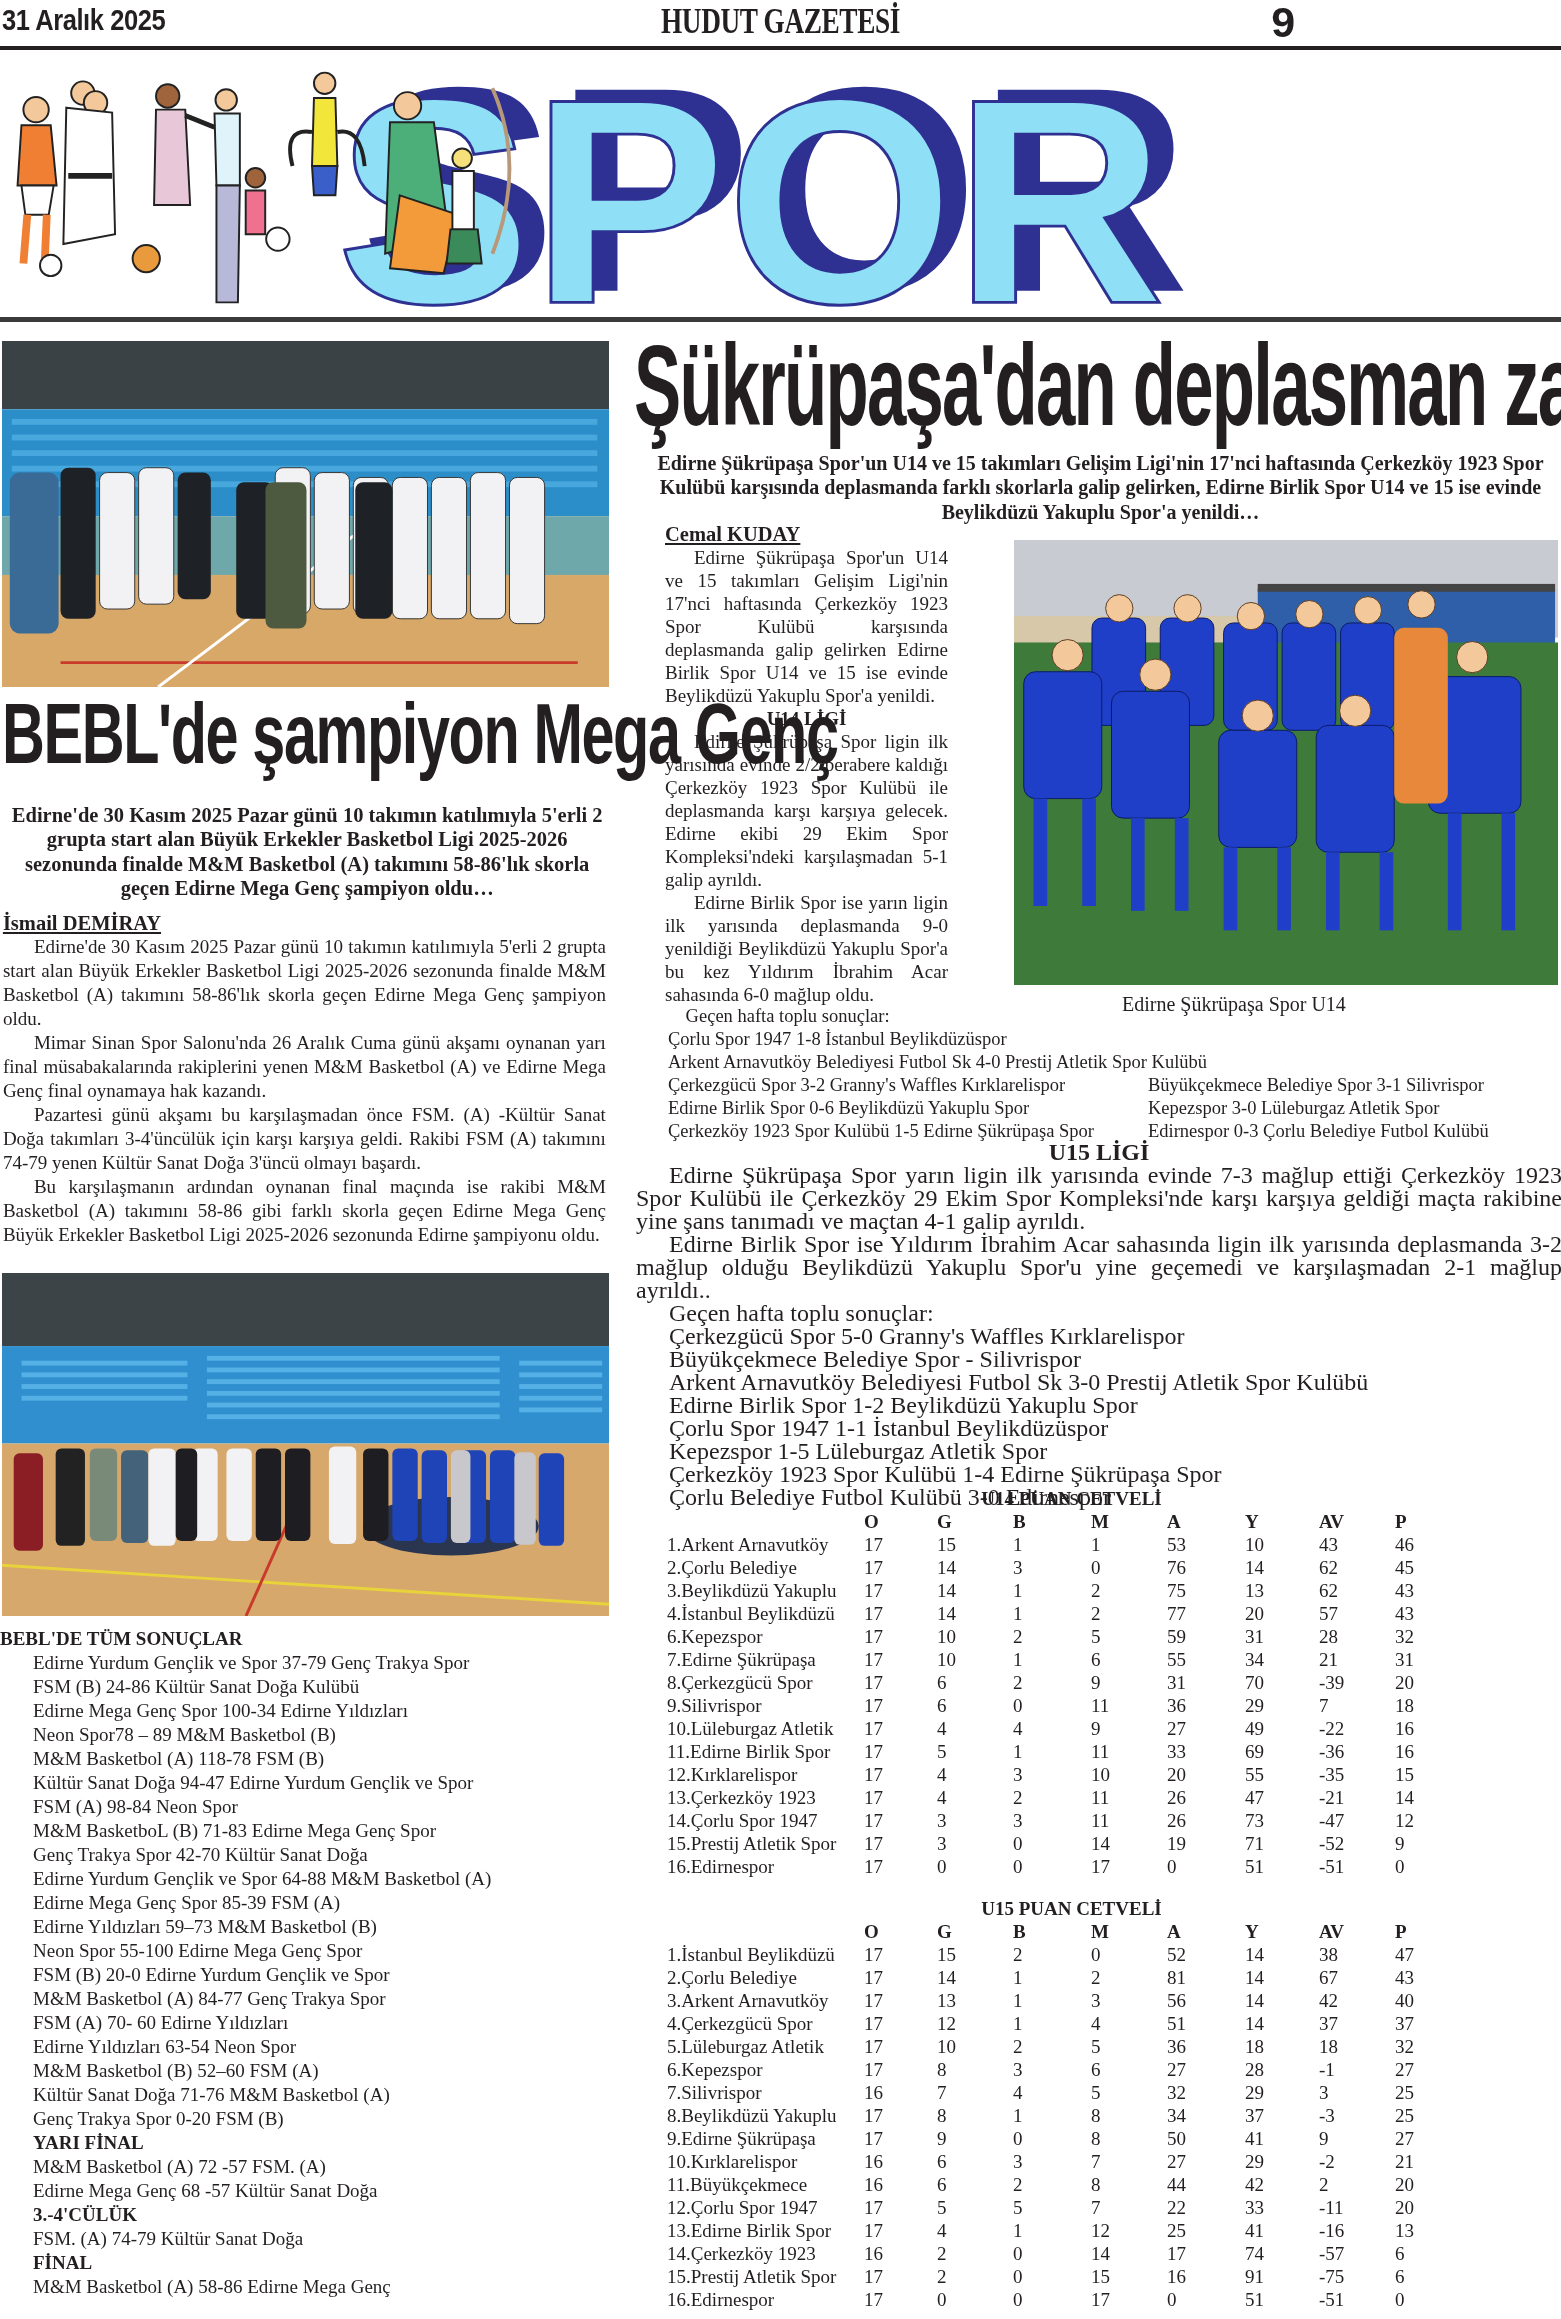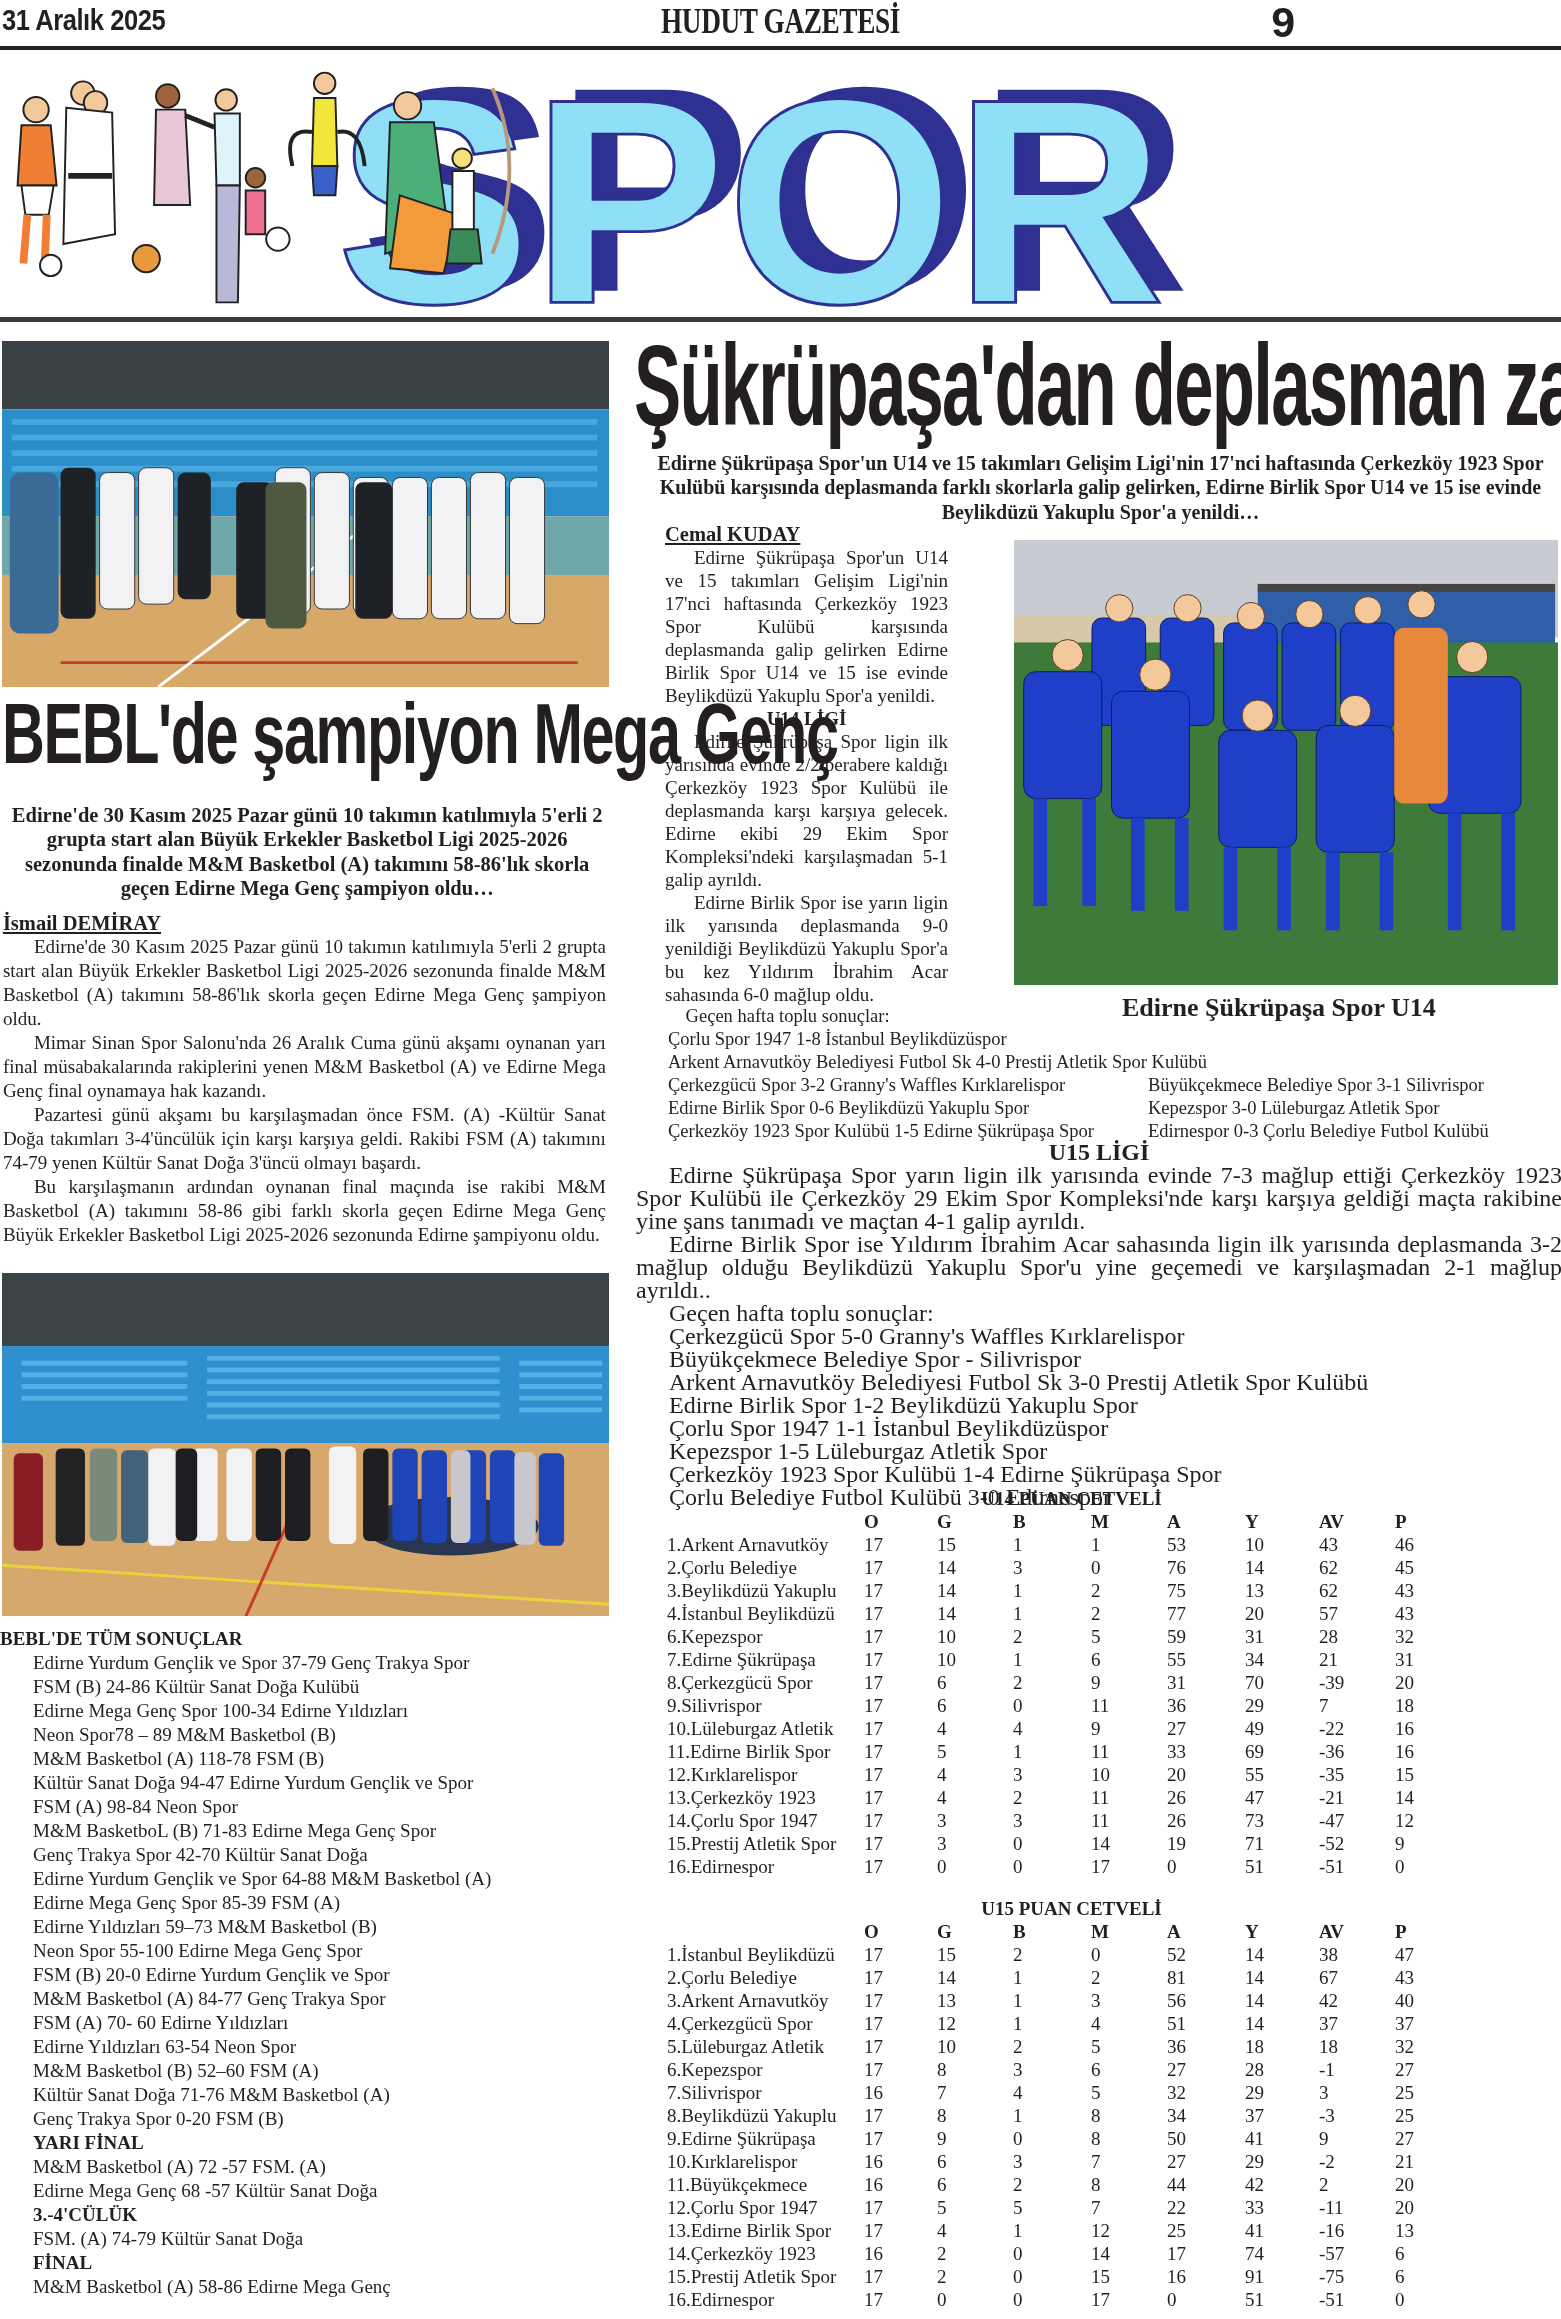--- a/index.html
+++ b/index.html
@@ -33,21 +33,21 @@
   .results .rh { font-weight: bold; margin-left: -33px; width: 566px; }
   .results .sub { font-weight: bold; }
 
   
   .headline-right { position: absolute; left: 634px; top: 328px; font-family: "Liberation Sans", sans-serif; font-weight: bold; font-size: 115px; line-height: 1; letter-spacing: -2.9px; transform: scaleX(0.615); transform-origin: left; white-space: nowrap; color: #231f20; }
   .lead-right { position: absolute; left: 639px; top: 451px; width: 923px; text-align: center; font-weight: bold; font-size: 20px; line-height: 24.4px; }
   .art-right { position: absolute; left: 665px; top: 522px; width: 283px; font-size: 19px; line-height: 23px; text-align: justify; }
   .art-right p { text-indent: 29px; }
   .art-right .byline { text-indent: 0; }
   .art-right .center-h { text-align: center; font-weight: bold; text-indent: 0; }
-  .caption-u14 { position: absolute; left: 1122px; top: 993px; font-weight: bold; font-size: 26px; }
+  .caption-u14 { position: absolute; left: 1122px; top: 993px; font-weight: normal; font-size: 20px; }
   .week { position: absolute; left: 668px; top: 1005px; width: 893px; font-size: 18.5px; line-height: 23px; }
   .week p { text-indent: 17.6px; }
   .week .row2 { display: flex; }
   .week .row2 span:first-child { width: 480px; white-space: nowrap; }
   .u15 { position: absolute; left: 636px; top: 1141px; width: 926px; font-size: 24px; line-height: 23px; text-align: justify; }
   .u15 p { text-indent: 33px; }
   .u15 .center-h { text-align: center; font-weight: bold; text-indent: 0; }
   .u15 .list { padding-left: 33px; text-indent: 0; }
 
   

